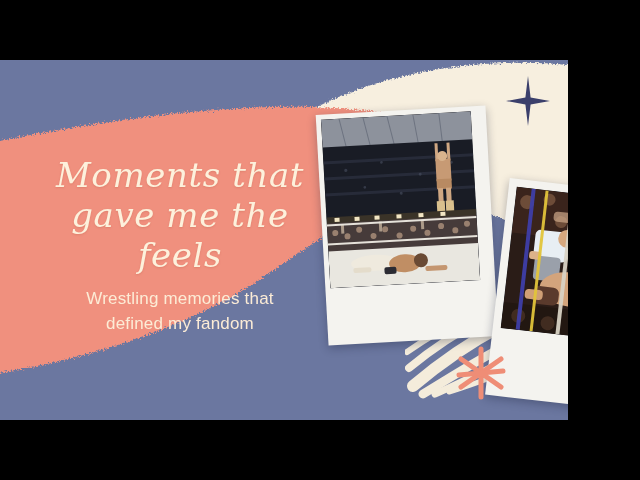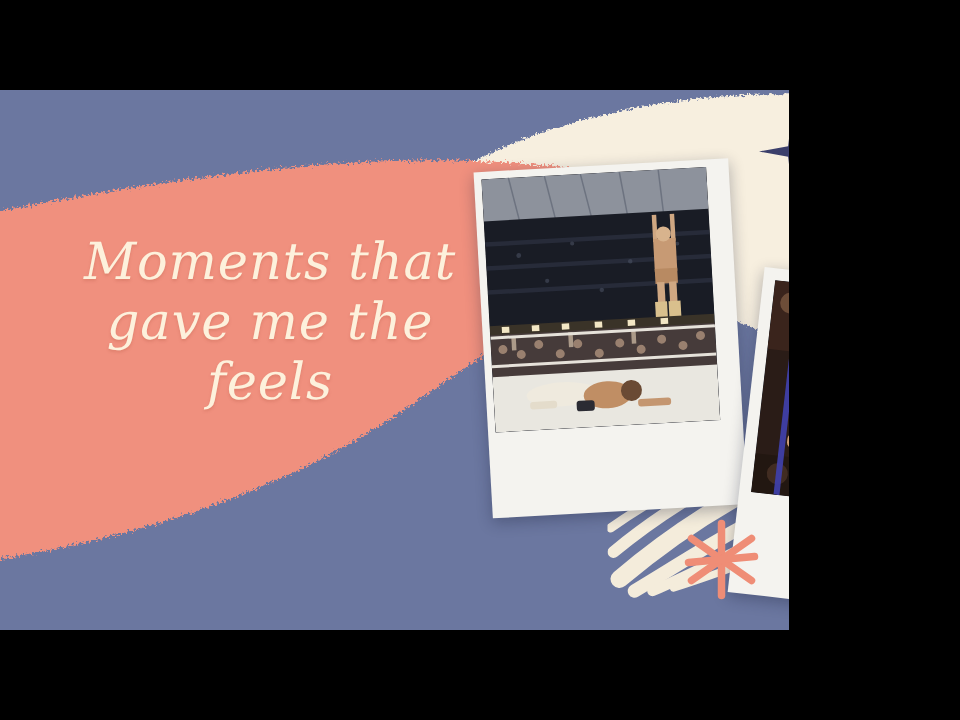--- a/index.html
+++ b/index.html
@@ -1,19 +1,19 @@
 <!DOCTYPE html>
 <html><head>
 <meta charset="utf-8">
 <style>
   html,body{margin:0;padding:0;background:#000;}
   body{width:640px;height:480px;overflow:hidden;
        font-family:"DejaVu Sans", sans-serif;}
 
-  #stage{position:relative;width:526px;height:480px;overflow:hidden;background:#000;}
+  #stage{position:relative;width:568px;height:480px;overflow:hidden;background:#000;}
 
   
   .bar{position:absolute;left:0;width:640px;background:#000;z-index:60;}
   .bar.top{top:0;height:60px;}
   .bar.bot{bottom:0;height:60px;}
 
   
   #canvas{position:absolute;left:0;top:60px;width:640px;height:360px;
           background:#6b77a0;overflow:hidden;}
 
@@ -113,20 +113,22 @@
         <path filter="url(#rough2)" fill="#f0907e" d="M -10,86 C 60,70 140,54 230,44 C 310,35 390,34 452,44
                  C 490,50 506,58 506,70 L 506,112
                  C 470,120 430,136 396,158 C 350,188 318,214 270,238
                  C 214,266 150,286 86,298 C 44,306 8,310 -10,308 Z"></path>
       </svg>
     </div>
 
     <div class="text-block">
       <h1 class="title">Moments that
 gave me the feels</h1>
+      <p class="subtitle">Wrestling memories that
+defined my fandom</p>
     </div>
 
     <div class="scribble">
       <svg width="135" height="110" viewBox="0 0 135 110">
         <g stroke="#f4ecdb" stroke-linecap="round" fill="none">
           <path d="M 8,96 C 34,74 62,54 96,36" stroke-width="12"></path>
           <path d="M 18,104 C 48,86 78,66 112,50" stroke-width="9"></path>
           <path d="M 4,78 C 28,58 56,40 86,24" stroke-width="8"></path>
           <path d="M 30,104 C 58,92 88,76 118,62" stroke-width="7"></path>
           <path d="M 2,62 C 22,48 46,34 70,22" stroke-width="6"></path>

